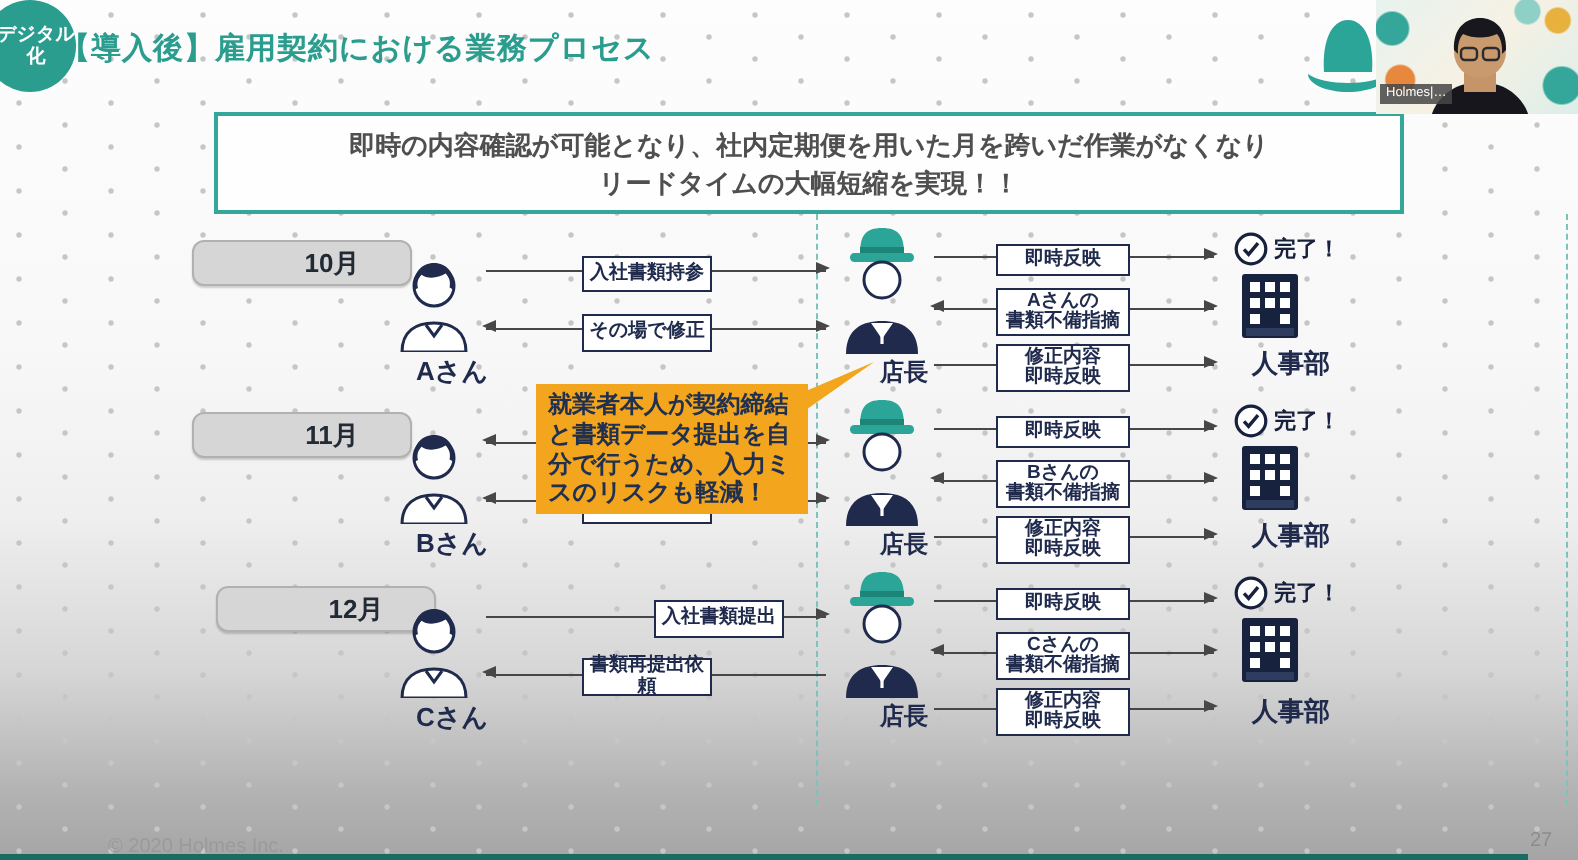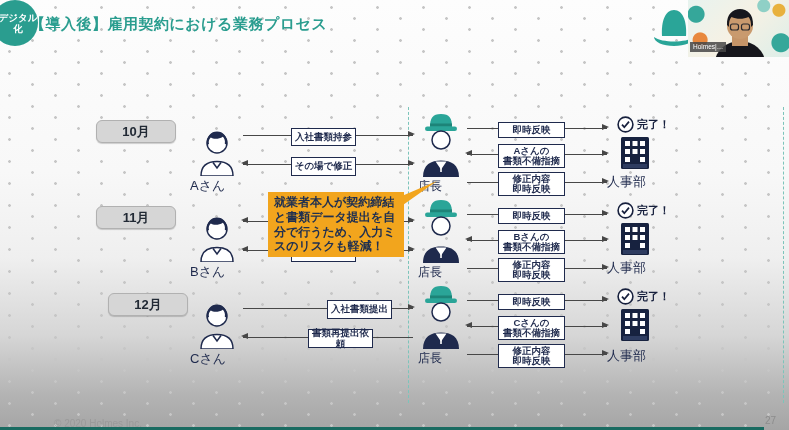--- a/index.html
+++ b/index.html
@@ -18,22 +18,22 @@
     background:#2a9d8f;color:#fff;display:flex;flex-direction:column;align-items:center;justify-content:center;
     font-size:9.5px;font-weight:700;line-height:11px;z-index:6;}
   .corner-badge span{display:block;padding-left:6px;}
   .slide-title{left:30px;top:15px;font-size:15px;font-weight:700;color:#2a9d8f;letter-spacing:.5px;}
   .headline{left:107px;top:56px;width:591px;height:47px;background:#fefefe;border:2px solid #35a79a;
     display:flex;flex-direction:column;align-items:center;justify-content:center;
     font-size:13px;font-weight:700;color:#4f4f4f;line-height:19px;text-align:center;z-index:1;}
   .vline{width:0;border-left:1.5px dashed #7cc4ba;top:107px;height:296px;z-index:0;}
   .mbadge{width:78px;height:21px;background:#d6d6d6;border:1px solid #b1b1b1;border-radius:6px;
     display:flex;align-items:center;justify-content:center;font-size:13px;font-weight:700;color:#222a35;
-    box-shadow:0 1px 1px rgba(0,0,0,.18);z-index:2;}
-  .plabel{text-align:left;color:#1f2a4d;font-weight:400;z-index:2;}
+    box-shadow:0 1px 1px rgba(0,0,0,.18);z-index:2;padding-left:30px;}
+  .plabel{text-align:right;color:#1f2a4d;font-weight:700;z-index:2;}
   .arrow{height:0;border-top:1.6px solid #474747;z-index:1;}
   .head-r::after{content:"";position:absolute;right:-2px;top:-4.7px;width:0;height:0;
     border-left:7px solid #474747;border-top:3.8px solid transparent;border-bottom:3.8px solid transparent;}
   .head-l::before{content:"";position:absolute;left:-2px;top:-4.7px;width:0;height:0;
     border-right:7px solid #474747;border-top:3.8px solid transparent;border-bottom:3.8px solid transparent;}
   .abox{background:#fff;border:1.5px solid #1f2a4d;z-index:2;display:flex;align-items:center;justify-content:center;
     text-align:center;font-weight:700;font-size:9.5px;line-height:10.5px;color:#1f2a4d;white-space:pre-line;}
   .done{display:flex;align-items:center;gap:3px;font-size:11px;font-weight:700;color:#17203d;z-index:2;}
   .callout{left:258px;top:192px;width:136px;min-height:58px;background:#f2a51d;color:#203050;
     font-size:12px;font-weight:700;line-height:14.8px;padding:3px 6px;box-sizing:border-box;z-index:5;margin-left:10px;}
@@ -61,20 +61,24 @@
   <div class="abs vline" style="left:408px;"></div>
   <div class="abs vline" style="left:783px;"></div>
 
   <div class="abs corner-badge">
     <span>デジタル</span>
     <span>化</span>
   </div>
 
   <div class="abs slide-title">【導入後】雇用契約における業務プロセス</div>
 
+  <div class="abs headline">
+    <span>即時の内容確認が可能となり、社内定期便を用いた月を跨いだ作業がなくなり</span>
+    <span>リードタイムの大幅短縮を実現！！</span>
+  </div>
 
   <div class="abs mbadge" style="left:96px;top:120px;">10月</div>
   <svg class="abs" style="left:197px;top:130px;z-index:2;" width="40" height="46" viewBox="0 0 40 46">
     <circle cx="20" cy="13" r="10" fill="#fff" stroke="#1f2a4d" stroke-width="1.5"></circle>
     <path d="M10,15 c-0.8,-9 4,-13.5 10,-13.5 c6,0 10.8,4.5 10,13.5 l-2.2,-1.2 c0.6,-3.2 -0.4,-5.4 -2,-7 c-4,2.6 -9.5,2.6 -12,0.6 c-1.6,1.6 -2.6,3.8 -1.8,6.6 z" fill="#1f2a4d"></path>
     <path d="M4,46 c0,-10.5 7,-14.5 16,-14.5 c9,0 16,4 16,14.5 z" fill="#fff" stroke="#1f2a4d" stroke-width="1.5"></path>
     <path d="M16,32.5 l4,5.5 l4,-5.5" fill="none" stroke="#1f2a4d" stroke-width="1.5"></path>
   </svg>
   <div class="abs plabel" style="left:190px;top:177px;width:54px;font-size:13px;">Aさん</div>
 
@@ -184,21 +188,21 @@
     <circle cx="20" cy="13" r="10" fill="#fff" stroke="#1f2a4d" stroke-width="1.5"></circle>
     <path d="M10,15 c-0.8,-9 4,-13.5 10,-13.5 c6,0 10.8,4.5 10,13.5 l-2.2,-1.2 c0.6,-3.2 -0.4,-5.4 -2,-7 c-4,2.6 -9.5,2.6 -12,0.6 c-1.6,1.6 -2.6,3.8 -1.8,6.6 z" fill="#1f2a4d"></path>
     <path d="M4,46 c0,-10.5 7,-14.5 16,-14.5 c9,0 16,4 16,14.5 z" fill="#fff" stroke="#1f2a4d" stroke-width="1.5"></path>
     <path d="M16,32.5 l4,5.5 l4,-5.5" fill="none" stroke="#1f2a4d" stroke-width="1.5"></path>
   </svg>
   <div class="abs plabel" style="left:190px;top:350px;width:54px;font-size:13px;">Cさん</div>
 
   <div class="abs arrow head-r" style="left:243px;top:308px;width:170px;"></div>
   <div class="abs abox" style="left:291px;top:300px;width:63px;height:17px;margin-left:36px;">入社書類提出</div>
   <div class="abs arrow head-l" style="left:243px;top:337px;width:170px;"></div>
-  <div class="abs abox" style="left:291px;top:329px;width:63px;height:17px;margin-left:17px;">書類再提出依頼</div>
+  <div class="abs abox" style="left:291px;top:329px;width:63px;height:17px;">書類再提出依頼</div>
 
   <svg class="abs" style="left:418px;top:285px;z-index:2;" width="46" height="64" viewBox="0 0 46 64">
     <path d="M12,14 c0,-9 2.5,-13 11,-13 c8.5,0 11,4 11,13 z" fill="#2aa598"></path>
     <rect x="12" y="10.5" width="22" height="3" fill="#1d8478"></rect>
     <rect x="7" y="13.5" width="32" height="4.5" rx="2.2" fill="#2aa598"></rect>
     <circle cx="23" cy="27" r="9" fill="#fff" stroke="#1f2a4d" stroke-width="1.5"></circle>
     <path d="M5,64 c0,-12.5 8,-16.5 18,-16.5 c10,0 18,4 18,16.5 z" fill="#1f2a4d"></path>
     <path d="M17.5,48.5 l5.5,8 l5.5,-8 z" fill="#fff"></path>
     <rect x="22.2" y="52" width="1.6" height="7" fill="#fff"></rect>
   </svg>

